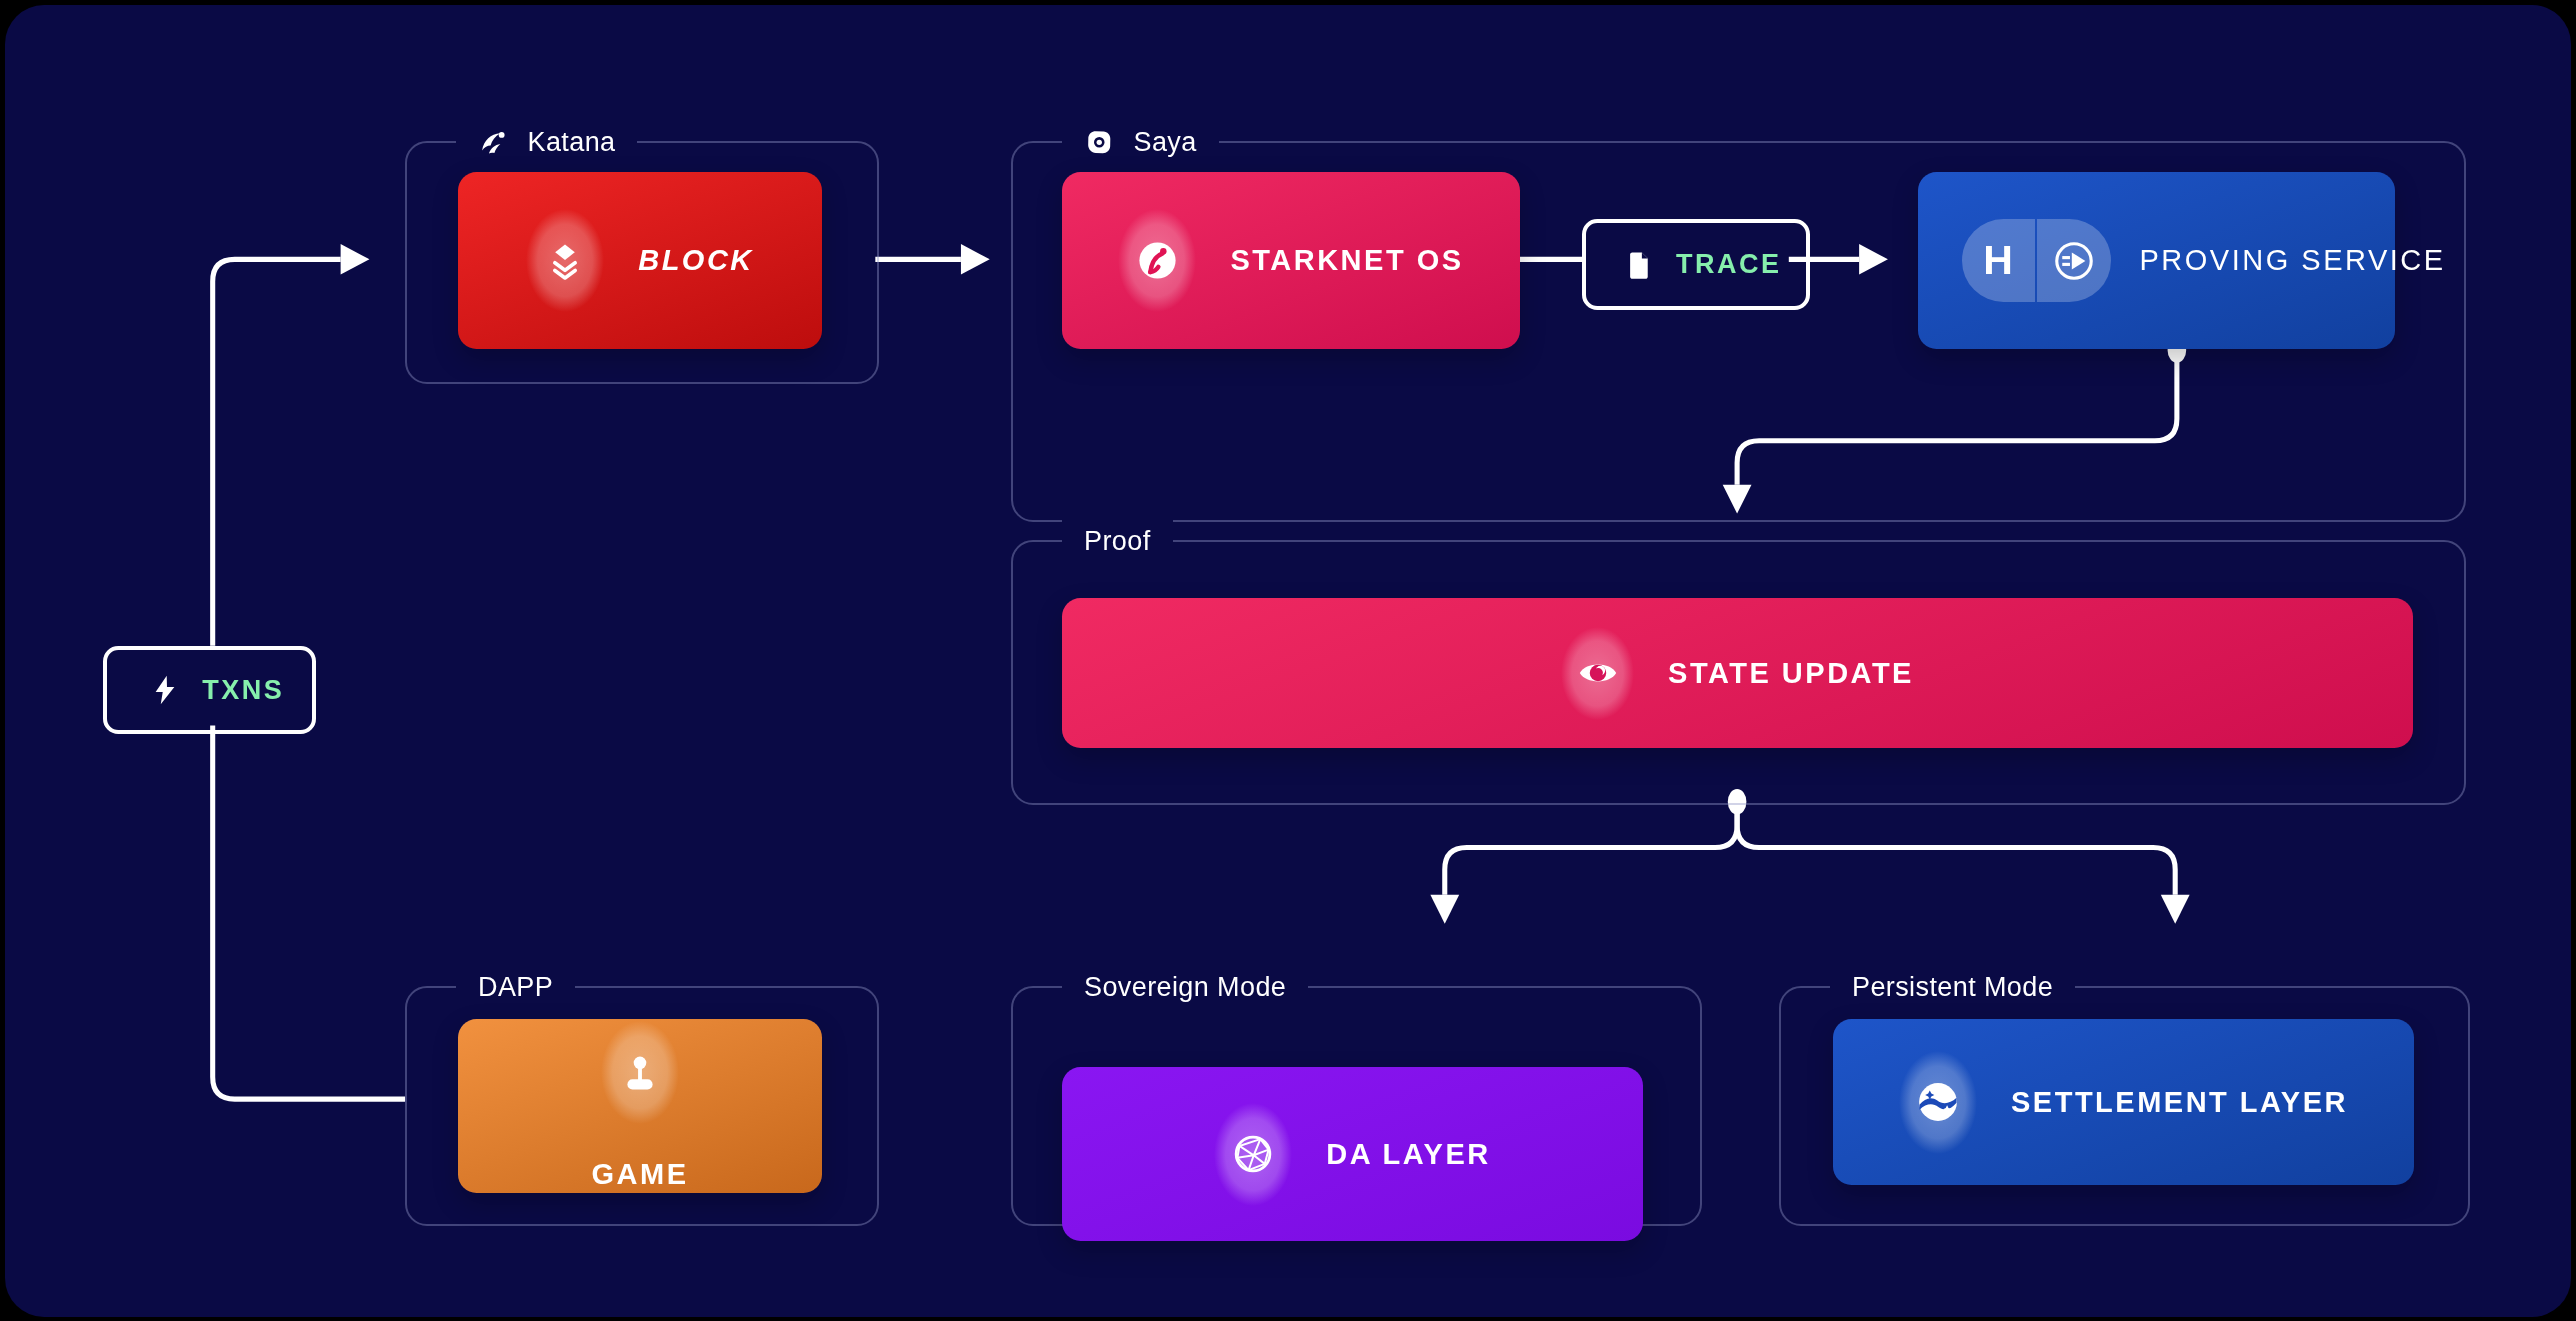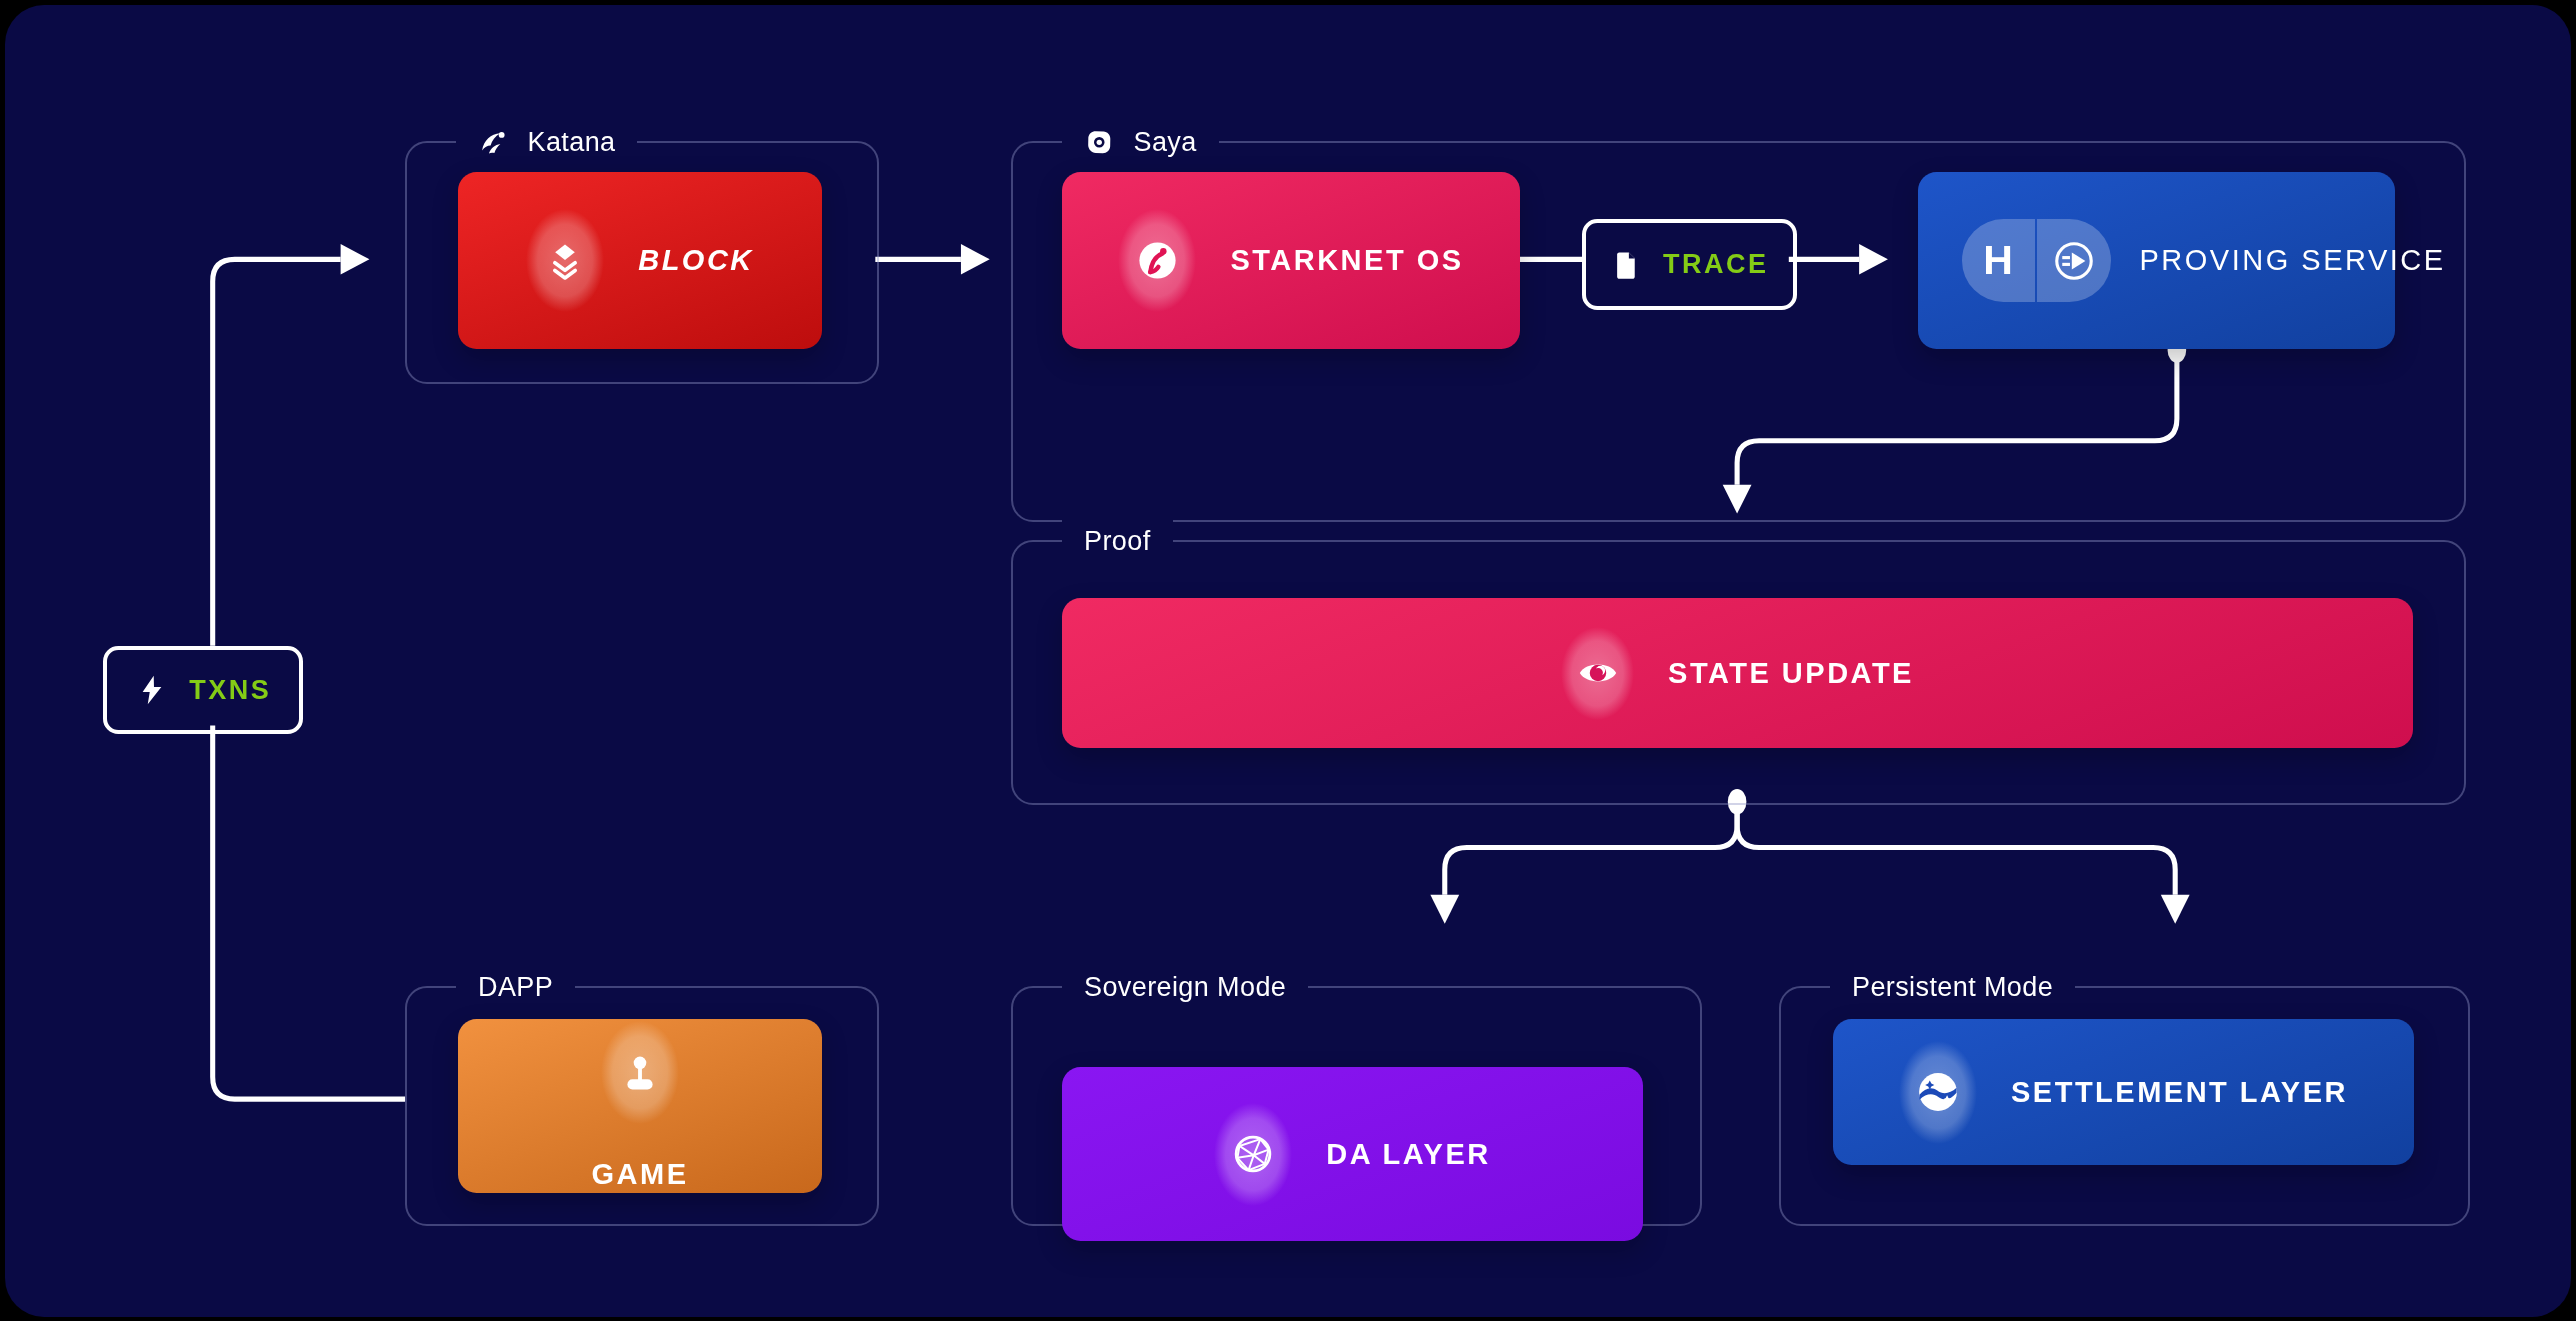--- a/index.html
+++ b/index.html
@@ -18,22 +18,22 @@
   .node{position:absolute;border-radius:18.6px;display:flex;align-items:center;justify-content:center;
         gap:34px;color:#fff;font-size:29px;font-weight:600;letter-spacing:2.5px;
         box-shadow:0 10.2px 25.4px rgba(0,0,0,.22);}
   .node .label{white-space:nowrap;}
   .icon-oval{width:78px;height:103px;flex:0 0 auto;border-radius:50%;
              background:radial-gradient(50% 50% at 50% 50%,rgba(255,255,255,.34) 0%,rgba(255,255,255,.24) 70%,rgba(255,255,255,0) 100%);
              display:flex;align-items:center;justify-content:center;}
 
   
   .pill-box{position:absolute;border:4.2px solid #fff;border-radius:15.3px;background:transparent;
-            display:flex;align-items:center;justify-content:center;gap:20.3px;color:#84cc16;
-            font-size:27px;font-weight:700;letter-spacing:2.5px;}
+            display:flex;align-items:center;justify-content:center;gap:20.3px;color:#86efac;
+            font-size:27px;font-weight:700;letter-spacing:2.5px;padding-left:13px;}
 
   
   .duo{width:149px;height:83px;flex:0 0 auto;display:flex;gap:2.5px;}
   .duo .half{flex:1;background:rgba(255,255,255,.24);display:flex;align-items:center;justify-content:center;}
   .duo .half.l{border-radius:42px 0 0 42px;}
   .duo .half.r{border-radius:0 42px 42px 0;}
   .duo .h-letter{font-size:41px;font-weight:800;letter-spacing:0;color:#fff;}
   .proving-text{font-size:29px;font-weight:400;letter-spacing:2.5px;line-height:1.25;width:212px;white-space:normal;}
 
   .wires{position:absolute;left:0;top:0;pointer-events:none;}
@@ -194,21 +194,21 @@
     <span class="icon-oval">
       <svg width="44" height="44" viewBox="0 0 24 24">
         <circle cx="12" cy="12" r="9.2" stroke="#fff" stroke-width="1.5" fill="none"></circle>
         <path d="M4.6 7.6 L16 3.9 L20.5 9.6 L18.4 17.4 L9.6 20.8 L3.5 14.1 Z" stroke="#fff" stroke-width="1.1" fill="none" stroke-linejoin="round"></path>
         <path d="M4.6 7.6 L12.4 12.7 L16 3.9 M3.5 14.1 L12.4 12.7 L18.4 17.4 M9.6 20.8 L12.4 12.7 M20.5 9.6 L12.4 12.7" stroke="#fff" stroke-width="1.1" fill="none" stroke-linejoin="round"></path>
       </svg>
     </span>
     <span class="label">DA LAYER</span>
   </div>
 
-  <div class="node" style="left: 1833px; top: 1019px; width: 581px; height: 146px; background: linear-gradient(160deg, rgb(30, 85, 201) 0%, rgb(17, 64, 159) 100%);">
+  <div class="node" style="left: 1833px; top: 1019px; width: 581px; height: 166px; background: linear-gradient(160deg, rgb(30, 85, 201) 0%, rgb(17, 64, 159) 100%);">
     <span class="icon-oval">
       <svg width="42" height="42" viewBox="0 0 24 24">
         <circle cx="12" cy="12" r="10.8" fill="#fff"></circle>
         <path d="M1.4 13.6 C4.6 9.6 8.4 8.8 11.6 11.2 C14.8 13.6 18.6 13.2 22.6 9.6 L22.6 12.4 C19.4 16.4 15.4 17.2 12.2 14.8 C9 12.4 5.2 12.8 1.4 16.4 Z" fill="#1c4ab8"></path>
         <path d="M7.3 5.4 l0.9 1.7 l1.7 0.9 l-1.7 0.9 l-0.9 1.7 l-0.9 -1.7 l-1.7 -0.9 l1.7 -0.9 Z" fill="#1c4ab8"></path>
         <path d="M17.2 13.9 l0.8 1.5 l1.5 0.8 l-1.5 0.8 l-0.8 1.5 l-0.8 -1.5 l-1.5 -0.8 l1.5 -0.8 Z" fill="#fff"></path>
       </svg>
     </span>
     <span class="label">SETTLEMENT LAYER</span>
   </div>

